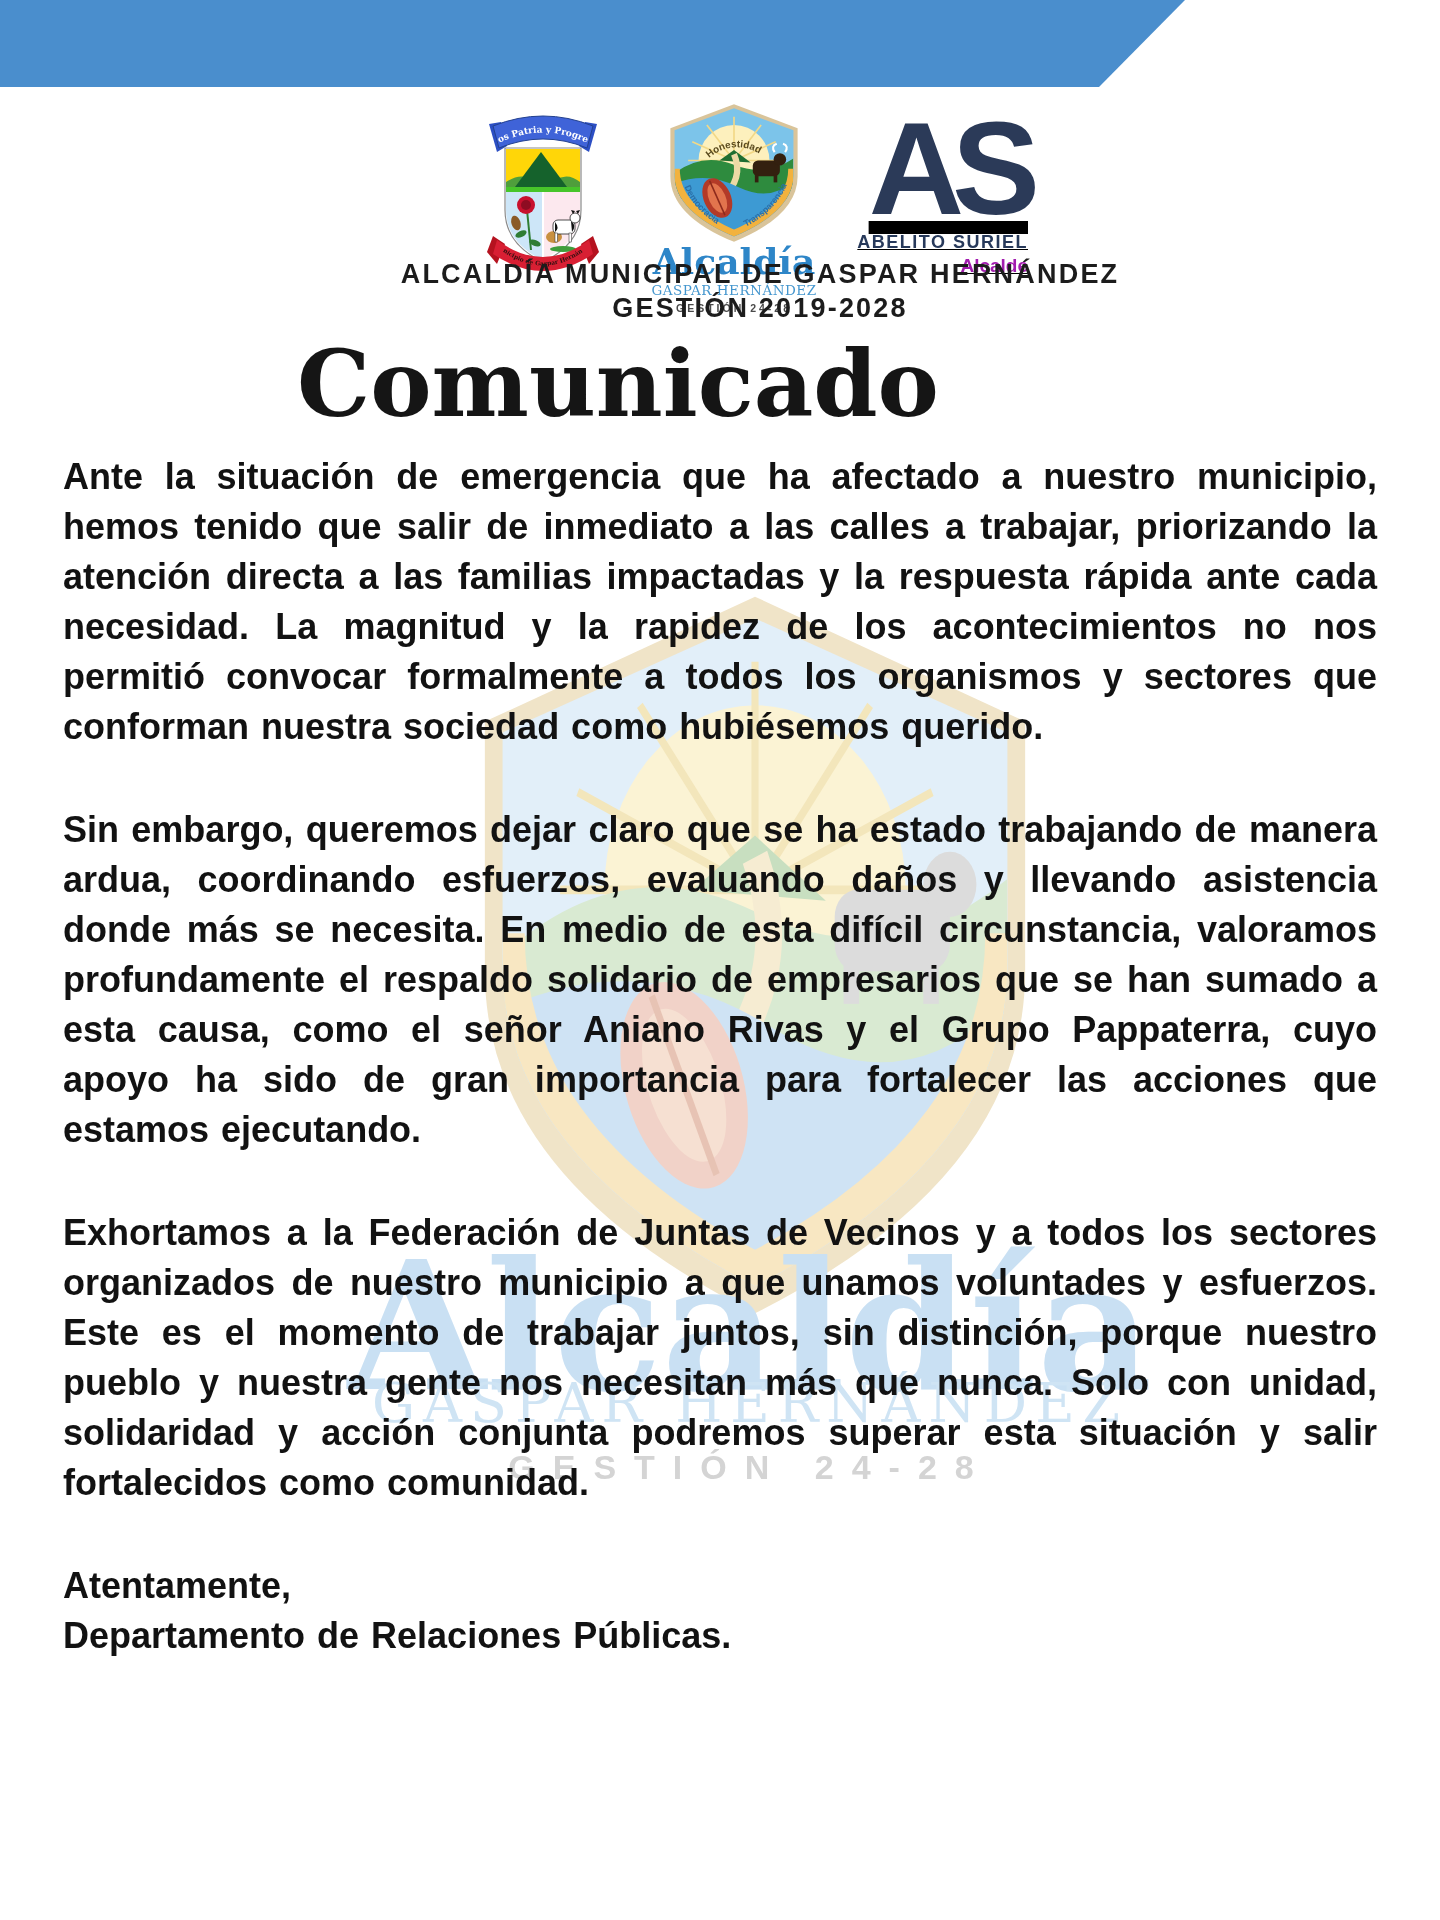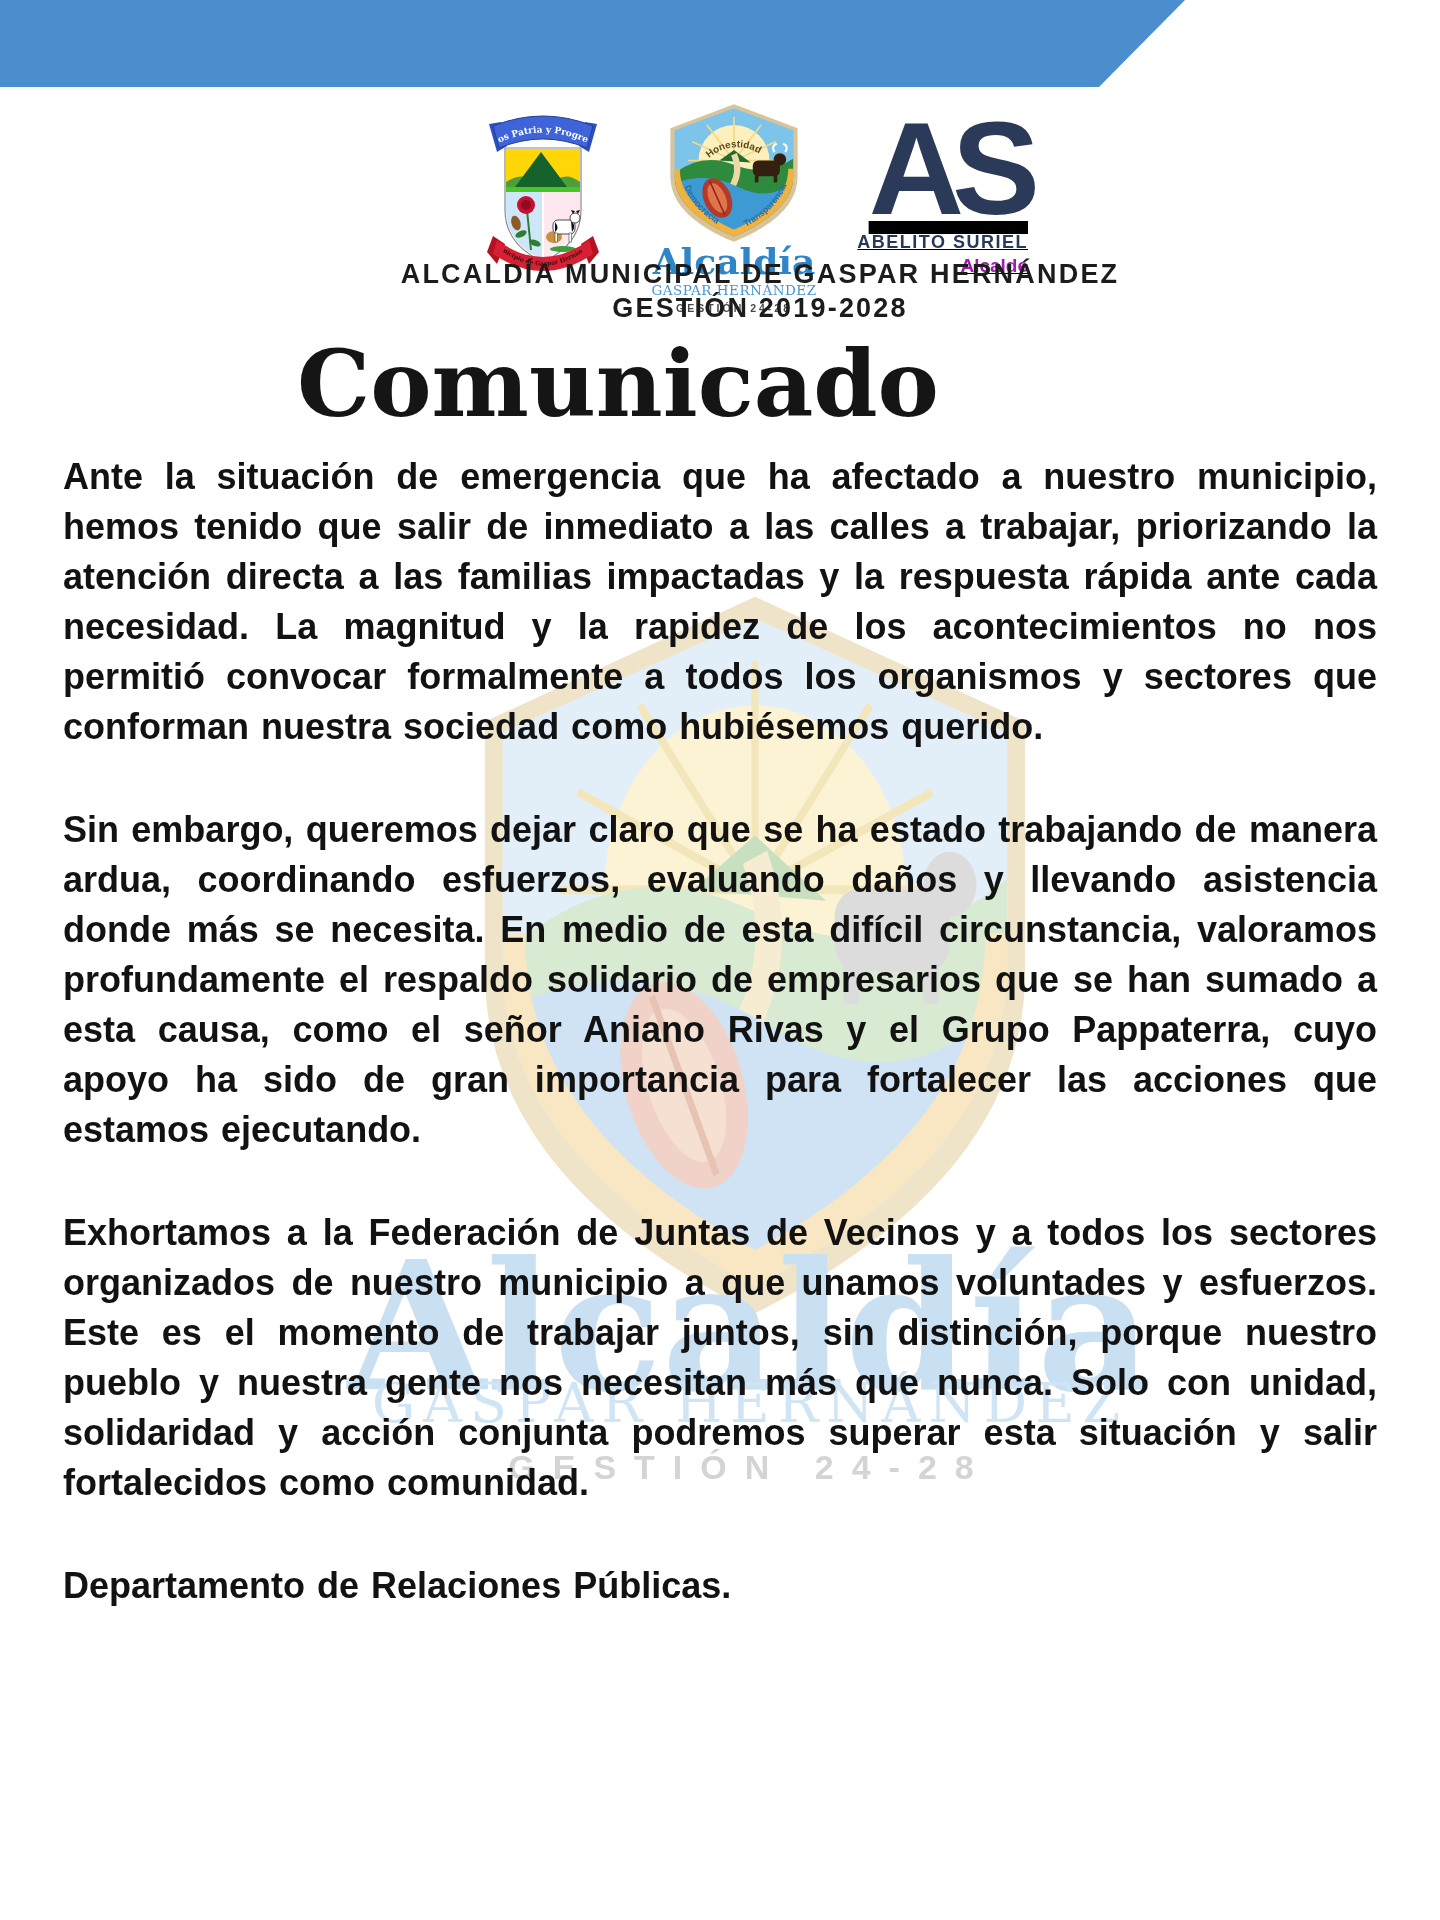--- a/index.html
+++ b/index.html
@@ -208,16 +208,17 @@
     <div>ALCALDÍA  MUNICIPAL DE GASPAR HERNÁNDEZ</div>
     <div>GESTIÓN 2019-2028</div>
   </div>
 
   <h1 class="doc-title">Comunicado</h1>
 
   <main class="body-text">
     <p>Ante la situación de emergencia que ha afectado a nuestro municipio, hemos tenido que salir de inmediato a las calles a trabajar, priorizando la atención directa a las familias impactadas y la respuesta rápida ante cada necesidad. La magnitud y la rapidez de los acontecimientos no nos permitió convocar formalmente a todos los organismos y sectores que conforman nuestra sociedad como hubiésemos querido.</p>
     <p>Sin embargo, queremos dejar claro que se ha estado trabajando de manera ardua, coordinando esfuerzos, evaluando daños y llevando asistencia donde más se necesita. En medio de esta difícil circunstancia, valoramos profundamente el respaldo solidario de empresarios que se han sumado a esta causa, como el señor Aniano Rivas y el Grupo Pappaterra, cuyo apoyo ha sido de gran importancia para fortalecer las acciones que estamos ejecutando.</p>
     <p>Exhortamos a la Federación de Juntas de Vecinos y a todos los sectores organizados de nuestro municipio a que unamos voluntades y esfuerzos. Este es el momento de trabajar juntos, sin distinción, porque nuestro pueblo y nuestra gente nos necesitan más que nunca. Solo con unidad, solidaridad y acción conjunta podremos superar esta situación y salir fortalecidos como comunidad.</p>
+    <p class="closing first">Atentamente,</p>
     <p class="closing">Departamento de Relaciones Públicas.</p>
   </main>
 
 </div>
 
 </body></html>

